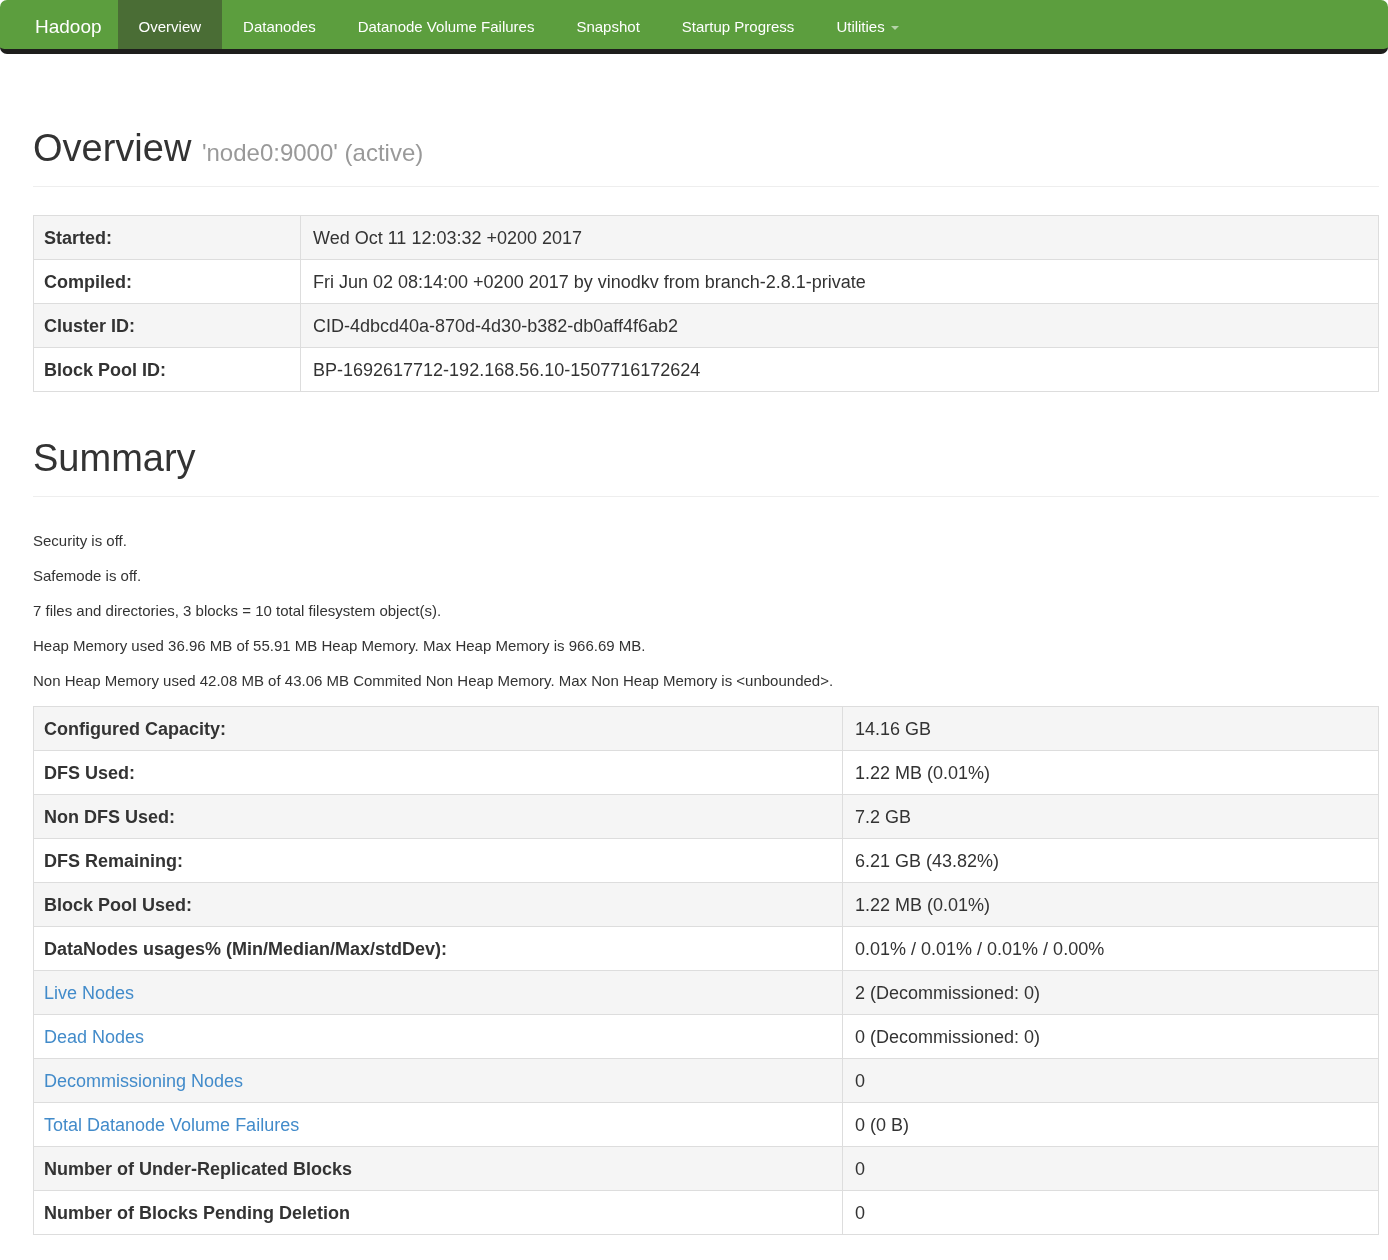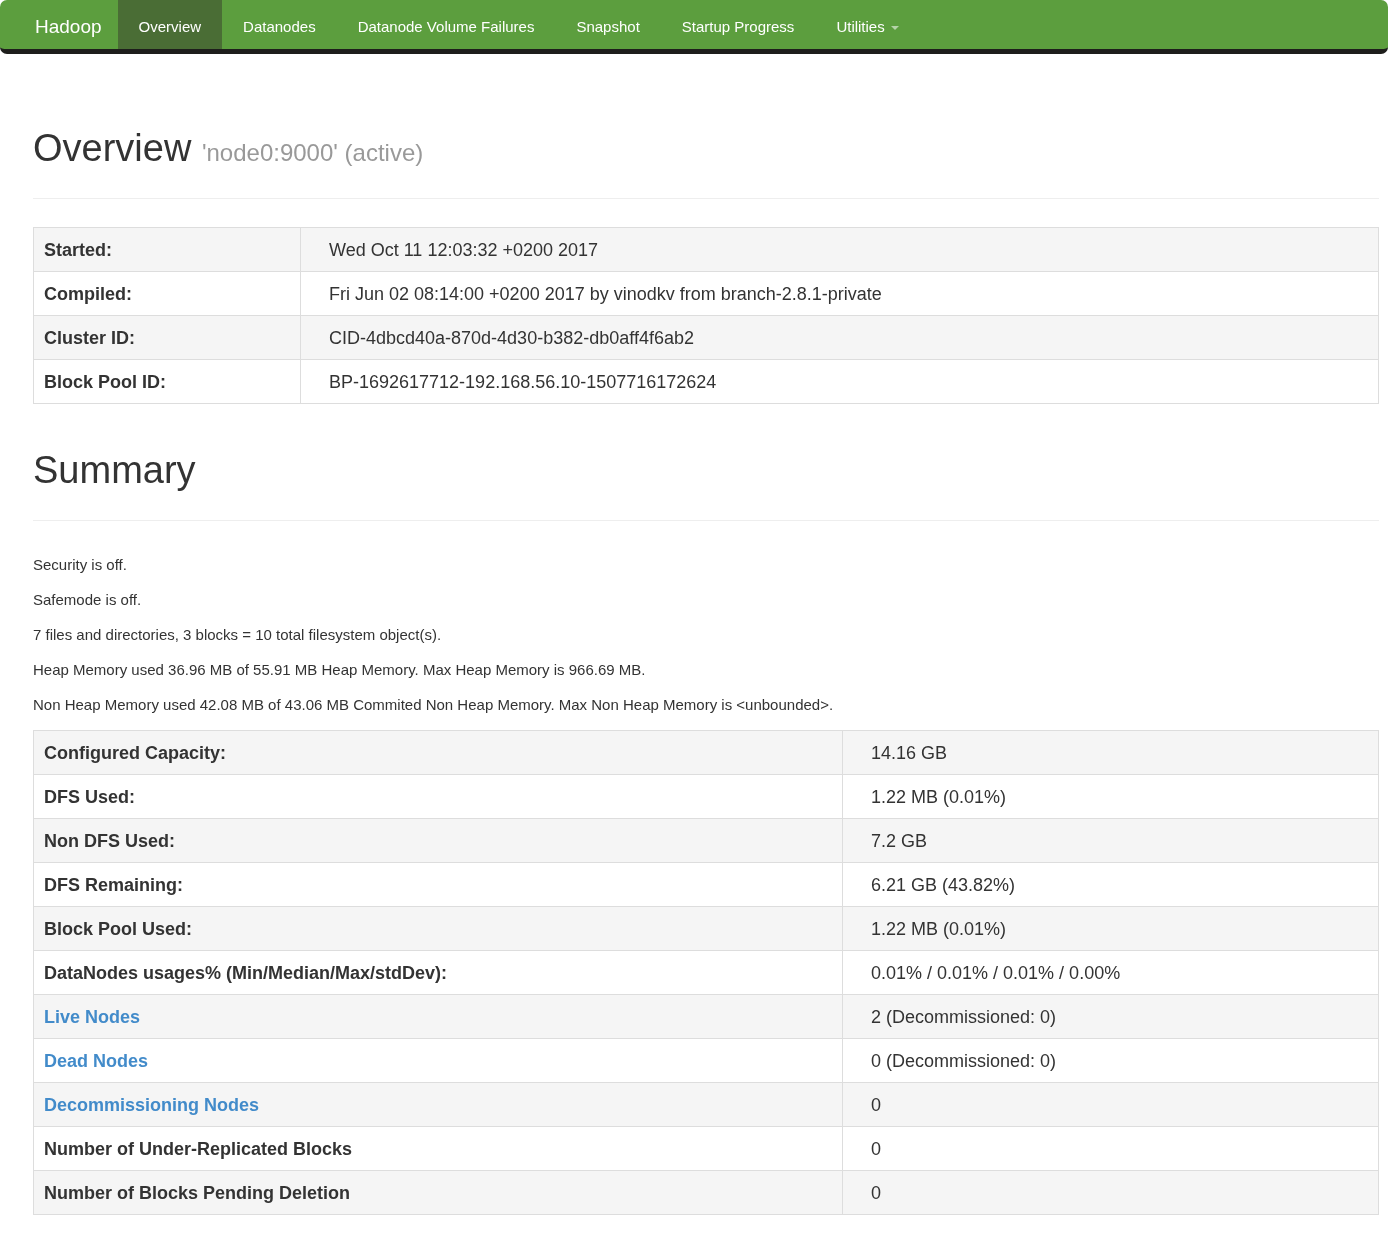--- a/index.html
+++ b/index.html
@@ -48,21 +48,21 @@
     border-left: 4px solid transparent;
     border-right: 4px solid transparent;
     border-top: 4px solid rgba(255,255,255,0.55);
   }
 
   
   .main { margin: 0 9px 0 33px; }
 
   .page-header {
     border-bottom: 1px solid #eeeeee;
-    padding-bottom: 28px;
+    padding-bottom: 16px;
   }
   #overview-header { margin: 74px 0 0; }
   #summary-header  { margin: 46px 0 0; }
   h1 {
     margin: 0;
     font-size: 38px;
     line-height: 1.1;
     font-weight: normal;
     color: #333333;
   }
@@ -85,25 +85,25 @@
   .info-table td {
     border: 1px solid #dddddd;
     padding: 12px 10px 11px 10px;
     font-size: 18px;
     line-height: 20px;
     vertical-align: top;
   }
   .info-table tbody tr { background: #ffffff; }
   .info-table tbody tr:nth-child(odd) { background: #f5f5f5; }
   td.label-cell { font-weight: bold; }
-  td.value-cell { padding-left: 28px; }
+  td.value-cell { padding-left: 12px; }
   #overview-table td.label-cell { width: 267px; }
   #summary-table  td.label-cell { width: 809px; }
 
-  a.row-link { color: #428bca; text-decoration: none; font-weight: bold; cursor: pointer; }
+  a.row-link { color: #428bca; text-decoration: none; font-weight: normal; cursor: pointer; }
 </style>
 </head>
 <body>
 
 <nav class="navbar">
   <div class="navbar-brand">Hadoop</div>
   <div class="nav-items">
       <div class="nav-item active"><span>Overview</span></div>
       <div class="nav-item"><span>Datanodes</span></div>
       <div class="nav-item"><span>Datanode Volume Failures</span></div>
@@ -185,20 +185,24 @@
         </tr>
         <tr>
           <td class="label-cell"><a class="row-link" href="#">Dead Nodes</a></td>
           <td class="value-cell">0 (Decommissioned: 0)</td>
         </tr>
         <tr>
           <td class="label-cell"><a class="row-link" href="#">Decommissioning Nodes</a></td>
           <td class="value-cell">0</td>
         </tr>
         <tr>
+          <td class="label-cell"><a class="row-link" href="#">Total Datanode Volume Failures</a></td>
+          <td class="value-cell">0 (0 B)</td>
+        </tr>
+        <tr>
           <td class="label-cell">Number of Under-Replicated Blocks</td>
           <td class="value-cell">0</td>
         </tr>
         <tr>
           <td class="label-cell">Number of Blocks Pending Deletion</td>
           <td class="value-cell">0</td>
         </tr>
       </tbody>
   </table>
 

